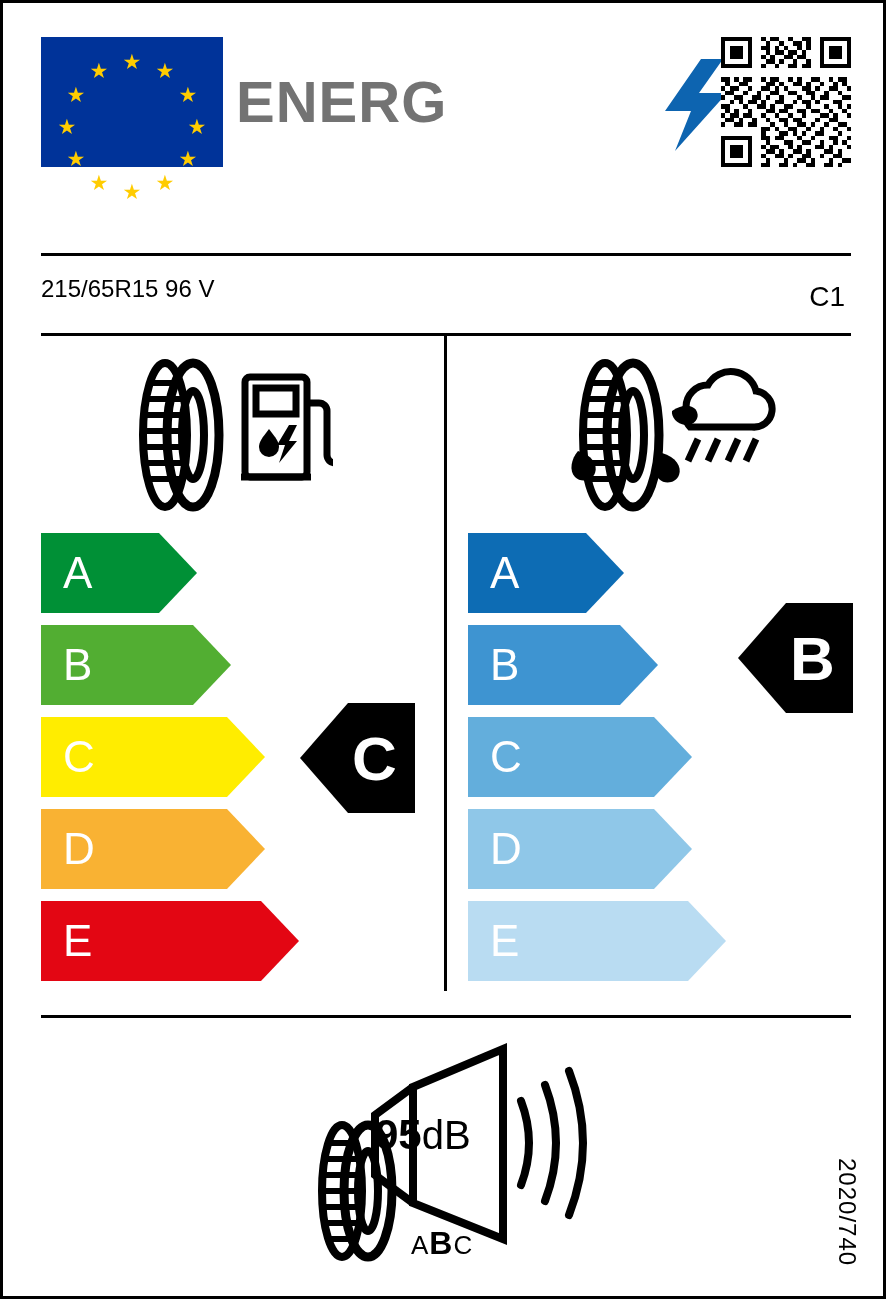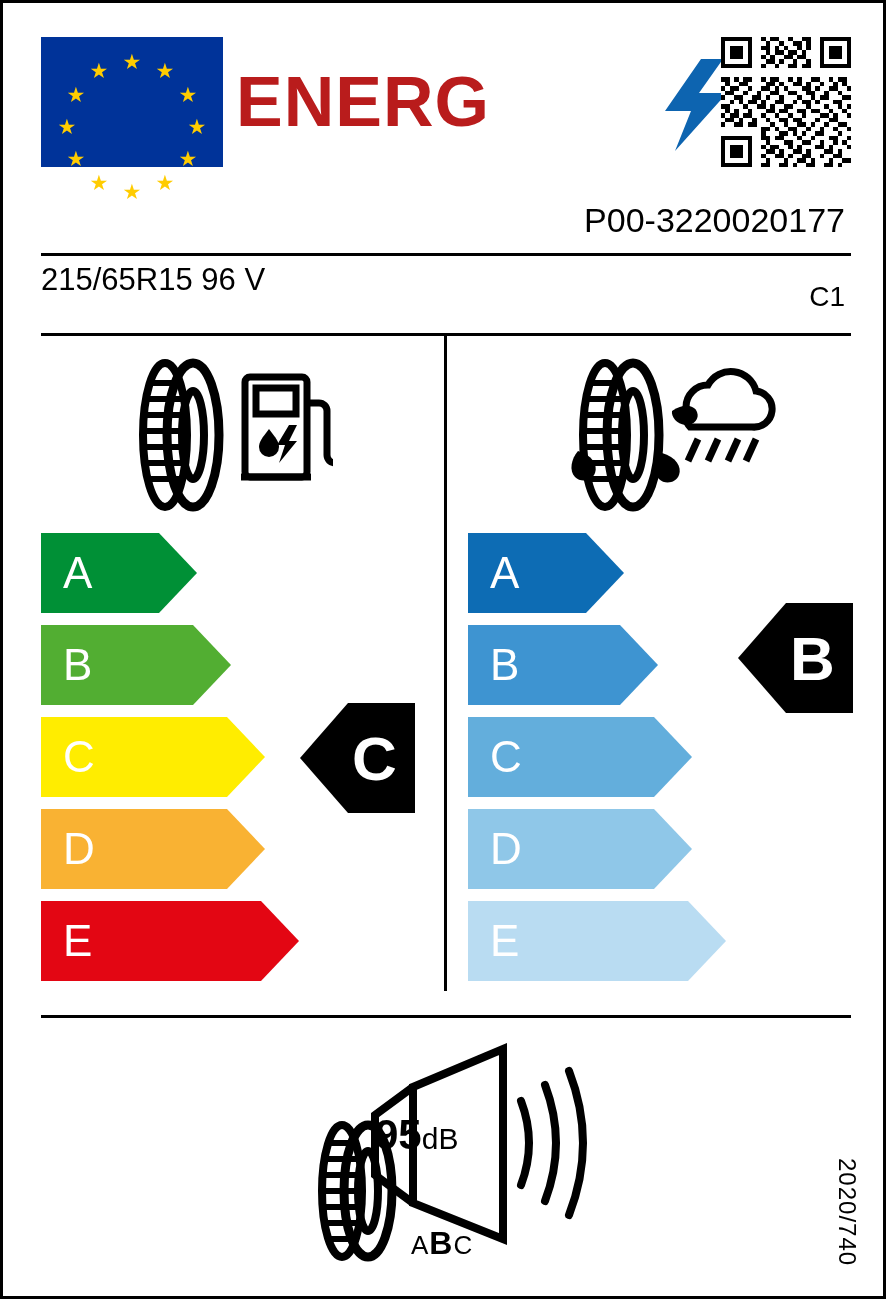--- a/index.html
+++ b/index.html
@@ -43,22 +43,22 @@
     color: #FFCC00;
     font-size: 21px;
     line-height: 21px;
   }
   .energy-word {
     position: absolute;
     left: 195px;
     top: 16px;
     width: 470px;
     height: 98px;
-    color: #b91c1c;
-    font-size: 70px;
+    color: #737373;
+    font-size: 58px;
     font-weight: bold;
     letter-spacing: 1px;
     line-height: 98px;
     font-family: "Liberation Sans", sans-serif;
   }
   .energy-bolt {
     position: absolute;
     left: 620px;
     top: 22px;
     width: 70px;
@@ -92,22 +92,22 @@
     position: absolute;
     left: 38px;
     top: 250px;
     width: 810px;
     height: 3px;
     background: #000;
   }
   .tyre-size {
     position: absolute;
     left: 38px;
-    top: 259px;
-    font-size: 31px;
+    top: 272px;
+    font-size: 24px;
   }
   .tyre-class {
     position: absolute;
     right: 38px;
     top: 278px;
     font-size: 28px;
     text-align: right;
   }
   .rule-2 {
     position: absolute;
@@ -227,21 +227,21 @@
     height: 230px;
   }
   .noise-db {
     position: absolute;
     left: 372px;
     top: 1108px;
     font-size: 42px;
     font-weight: bold;
   }
   .noise-db .unit {
-    font-size: 30px;
+    font-size: 40px;
     font-weight: normal;
   }
   .noise-class {
     position: absolute;
     left: 408px;
     top: 1222px;
     font-size: 26px;
     letter-spacing: 1px;
   }
   .noise-class .sel {
@@ -487,21 +487,20 @@
         <rect x="9" y="28" width="2" height="1"></rect>
           <rect x="13" y="28" width="2" height="1"></rect>
         <rect x="16" y="28" width="1" height="1"></rect>
           <rect x="19" y="28" width="2" height="1"></rect>
         <rect x="23" y="28" width="2" height="1"></rect>
           <rect x="26" y="28" width="1" height="1"></rect>
       </g>
     </svg>
   </div>
 
-  <div class="sku">P00-3220020177</div>
   <div class="rule-1"></div>
   <div class="tyre-size">215/65R15 96 V</div>
   <div class="tyre-class">C1</div>
   <div class="rule-2"></div>
   <div class="divider-v"></div>
 
   <svg class="pict-fuel" viewBox="0 0 210 160">
     <g fill="none" stroke="#000">
       <ellipse cx="70" cy="80" rx="26" ry="72" stroke-width="9"></ellipse>
       <ellipse cx="70" cy="80" rx="11" ry="44" stroke-width="8"></ellipse>

